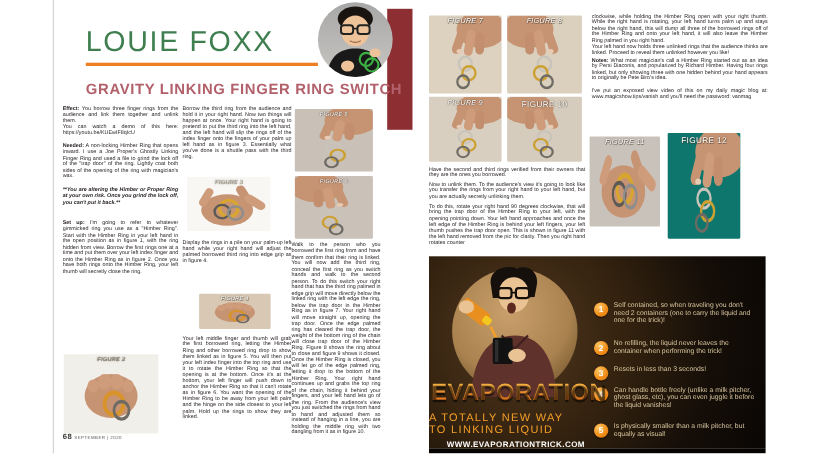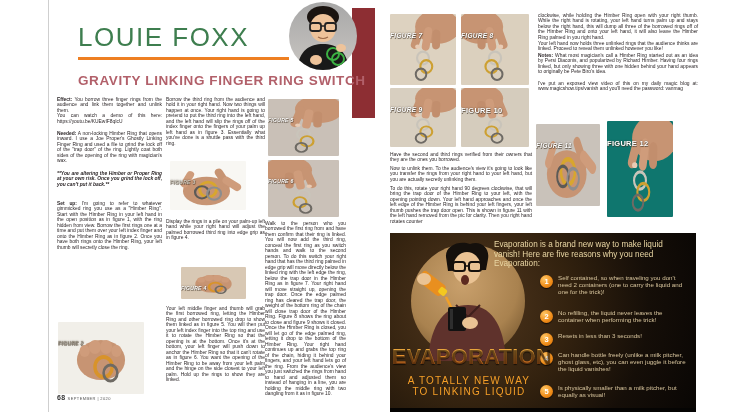--- a/index.html
+++ b/index.html
@@ -17,42 +17,42 @@
   .author-circle svg{width:100%;height:100%}
 
   
   .bt{font-size:4.9px;line-height:1.12;color:#2b2527;text-align:justify}
   .bt .lead{font-weight:bold}
   .warn{font-style:italic;font-weight:bold}
 
   
   .photo{overflow:hidden;border-radius:1px}
   .photo svg{position:absolute;left:0;top:0;width:100%;height:100%}
-  .flab{position:absolute;top:18px;left:0;width:100%;text-align:left;z-index:2;
-        font-weight:bold;font-style:italic;color:#fff;font-size:6.5px;letter-spacing:.3px;
+  .flab{position:absolute;top:2px;left:0;width:100%;text-align:center;z-index:2;
+        font-weight:normal;font-style:italic;color:#fff;font-size:6.5px;letter-spacing:.3px;
         text-shadow:0 0 1.5px rgba(70,58,45,.95),.5px .5px 0 rgba(70,58,45,.6)}
   .flab.small{font-size:5px}
   .flab.big{font-size:7.5px;font-style:normal}
 
   
   .footer{left:57px;top:394px;font-size:4px;color:#555;letter-spacing:.4px}
   .footer .pn{font-size:7px;font-weight:bold;color:#333;margin-right:2px}
 
   
   .ad{left:390px;top:233px;width:306px;height:179px;overflow:hidden;
       background:radial-gradient(circle at 80px 72px,#52381f 0%,#33220f 40%,#150e08 72%,#090604 100%);
       border-bottom:4px solid #050403}
   .ad-cartoon{position:absolute;left:6px;top:4px;width:148px;height:124px}
   .ad-heading{position:absolute;left:104px;top:7px;width:196px;font-size:8.2px;line-height:1.16;color:var(--ad-cream,#ead7a4)}
   .ad-brand{position:absolute;left:2px;top:112px;width:152px;text-align:center;font-size:21.5px;font-weight:bold;
             color:var(--ad-orange,#f59f28);letter-spacing:.5px;text-shadow:0 1px 1px rgba(0,0,0,.6);z-index:4}
   @supports (-webkit-background-clip:text){
     .ad-brand{background:linear-gradient(#fbc14a,#e76312);-webkit-background-clip:text;background-clip:text;color:transparent}
   }
-  .ad-tag{position:absolute;left:0;top:142px;width:158px;text-align:center;font-size:10px;letter-spacing:1.2px;
+  .ad-tag{position:absolute;left:0;top:142px;width:158px;font-size:10px;letter-spacing:1.2px;
           color:var(--ad-orange,#f59f28);font-weight:500;z-index:4}
   .ad-tag2{top:153px}
   .ad-url{position:absolute;left:0;top:166px;width:158px;text-align:center;font-size:7.3px;font-weight:bold;color:#fff;letter-spacing:.4px;z-index:4}
   .ad-item{position:absolute;left:150px;display:flex;align-items:flex-start}
   .ad-num{width:13px;height:13px;border-radius:50%;flex:0 0 13px;margin-right:5px;
           background:radial-gradient(circle at 35% 30%,#ffc766,#ef8b17 60%,#c96a0e 100%);
           color:#fff;font-weight:bold;font-size:7.5px;display:flex;align-items:center;justify-content:center;
           box-shadow:0 1px 1px rgba(0,0,0,.7)}
   .ad-item-text{width:128px;font-size:6.2px;line-height:1.12;color:var(--ad-item-text,#d9c69e)}
 </style>
@@ -229,24 +229,24 @@
         <path d="M60 68 L72 80 L84 68" fill="none" stroke="#3f201c" stroke-width="2"></path>
         <rect x="22" y="40" width="28" height="13" rx="3" fill="#e98f1f" transform="rotate(38 36 46)"></rect>
         <rect x="43" y="51" width="8" height="7" rx="2" fill="#f3c81f" transform="rotate(38 47 54)"></rect>
         <path d="M50 60 L56 72" stroke="#f0a02a" stroke-width="2.5"></path>
         <ellipse cx="28" cy="42" rx="7" ry="6" fill="#eac394"></ellipse>
         <rect x="52" y="70" width="18" height="24" rx="2" fill="#121212"></rect>
         <rect x="54" y="72" width="3" height="20" fill="#2e2e2e"></rect>
         <ellipse cx="74" cy="86" rx="8" ry="6" fill="#eac394"></ellipse>
       </svg>
 
-      <div class="ad-heading">Evaporation is a brand new way to make liquid vanish! Here are five reasons why you need Evaporation:</div>
       <div class="ad-brand">EVAPORATION</div>
       <div class="ad-tag">A TOTALLY NEW WAY</div>
       <div class="ad-tag ad-tag2">TO LINKING LIQUID</div>
+      <div class="ad-url">WWW.EVAPORATIONTRICK.COM</div>
 
       <div class="ad-item" style="top:42px">
         <div class="ad-num">1</div>
         <div class="ad-item-text">Self contained, so when traveling you don't need 2 containers (one to carry the liquid and one for the trick)!</div>
       </div>
       <div class="ad-item" style="top:77px">
         <div class="ad-num">2</div>
         <div class="ad-item-text">No refilling, the liquid never leaves the container when performing the trick!</div>
       </div>
       <div class="ad-item" style="top:100px">

